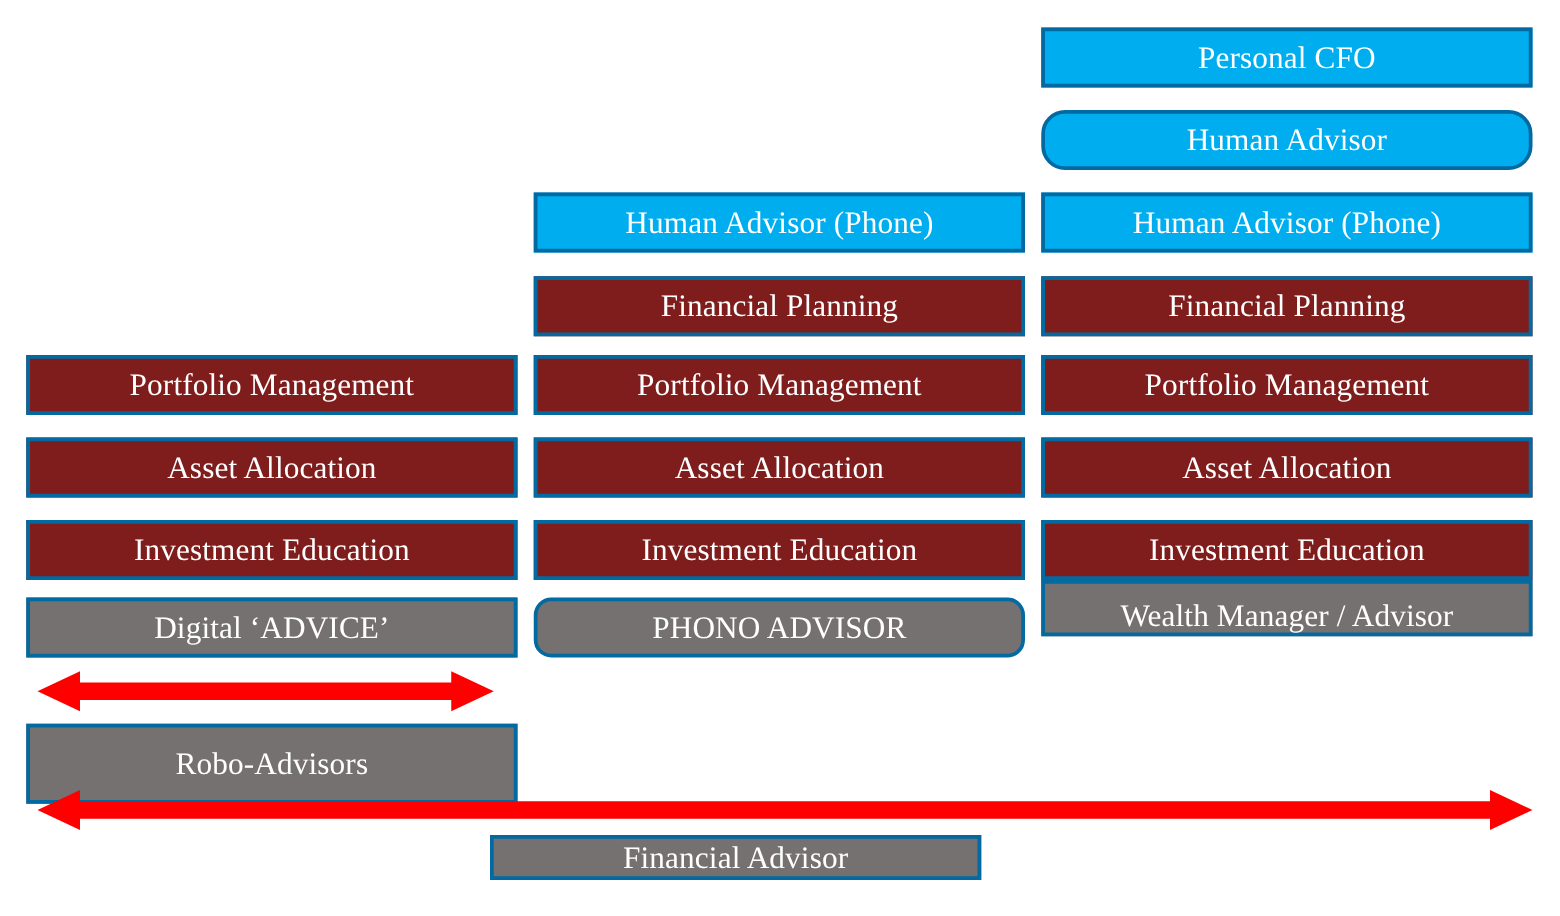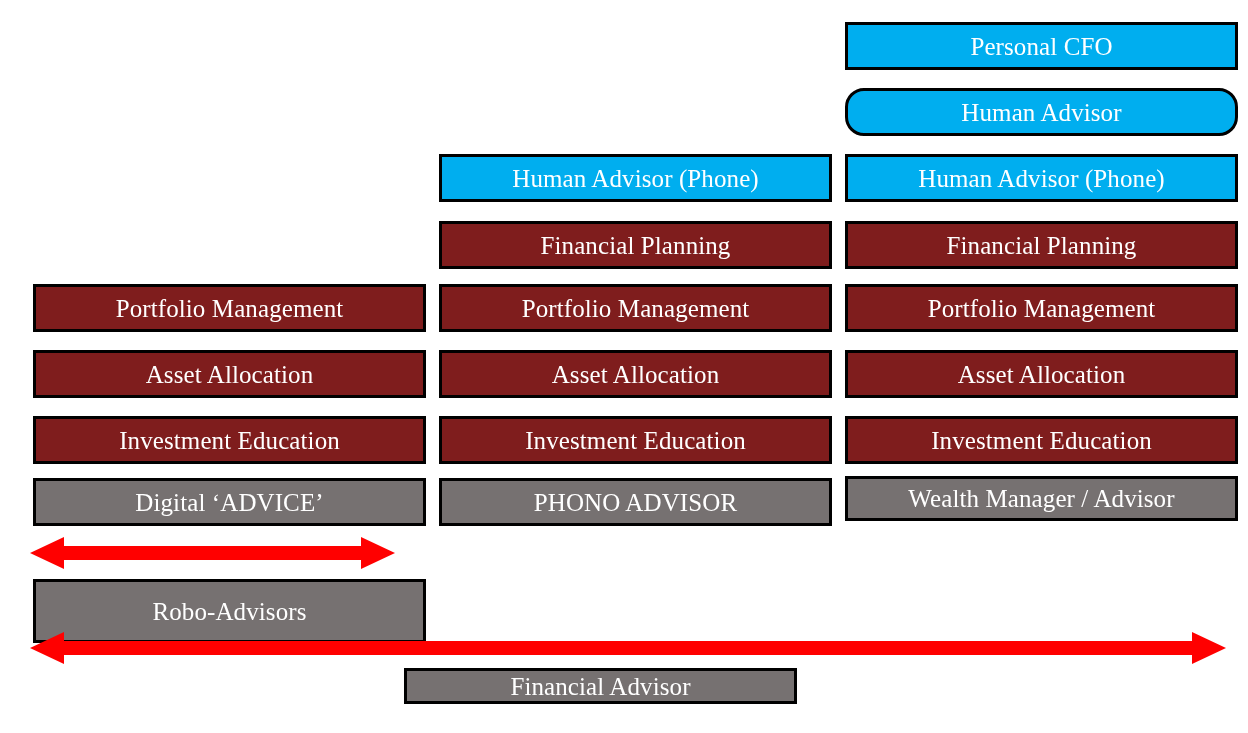--- a/index.html
+++ b/index.html
@@ -15,31 +15,30 @@
     overflow: hidden;
   }
   #canvas {
     position: relative;
     width: 1248px;
     height: 733px;
   }
   .box {
     position: absolute;
     box-sizing: border-box;
-    border: 3px solid #000000;
+    border: 3px solid #0369a1;
     color: #ffffff;
     display: flex;
     align-items: center;
     justify-content: center;
     font-size: 25px;
     line-height: 1;
     letter-spacing: 0.1px;
     white-space: nowrap;
     user-select: none;
-    margin-left: 12px;
   }
   .box-cyan  { background: #00AEEF; }
   .box-blue  { background: #7f1d1d; }
   .box-gray  { background: #767171; }
 
   .arrow-wrap {
     position: absolute;
   }
   .arrow-wrap svg {
     display: block;
@@ -99,24 +98,24 @@
   <div class="box box-blue" style="left:427px; top:416px; width:393px; height:48px;">
     <span>Investment Education</span>
   </div>
   <div class="box box-blue" style="left:833px; top:416px; width:393px; height:48px;">
     <span>Investment Education</span>
   </div>
 
   <div class="box box-gray" style="left:21px; top:478px; width:393px; height:48px;">
     <span>Digital ‘ADVICE’</span>
   </div>
-  <div class="box box-gray" style="left:427px; top:478px; width:393px; height:48px;">
+  <div class="box box-gray" style="left:427px; top:478px; width:393px; height:48px;border-radius:14px;">
     <span>PHONO ADVISOR</span>
   </div>
-  <div class="box box-gray" style="left:833px; top:476px; width:393px; height:45px;">
+  <div class="box box-gray" style="left:833px; top:464px; width:393px; height:45px;align-items:flex-end;">
     <span>Wealth Manager / Advisor</span>
   </div>
 
   <div class="arrow-wrap" style="left:30px; top:537px; width:365px; height:32px;">
     <svg width="365" height="32" viewBox="0 0 365 32">
       <g fill="#FF0000">
         <polygon points="0,16 34,0 34,9 331,9 331,0 365,16 331,32 331,23 34,23 34,32"></polygon>
       </g>
     </svg>
   </div>

